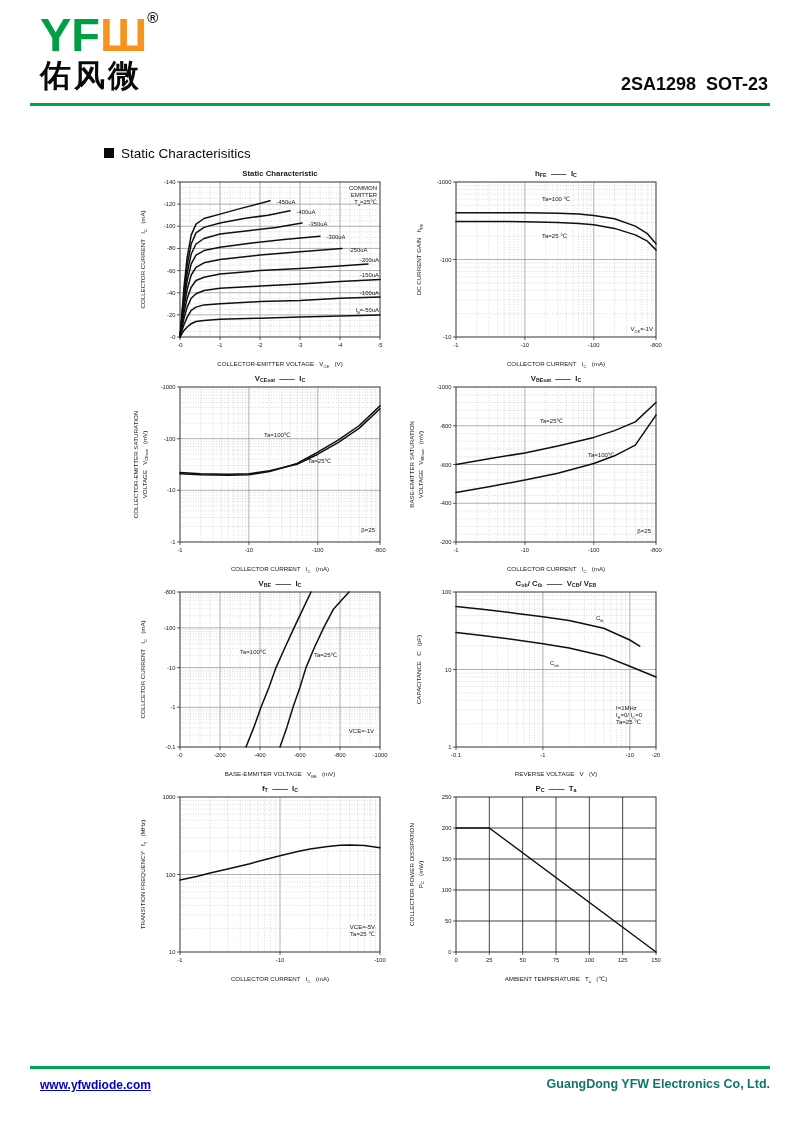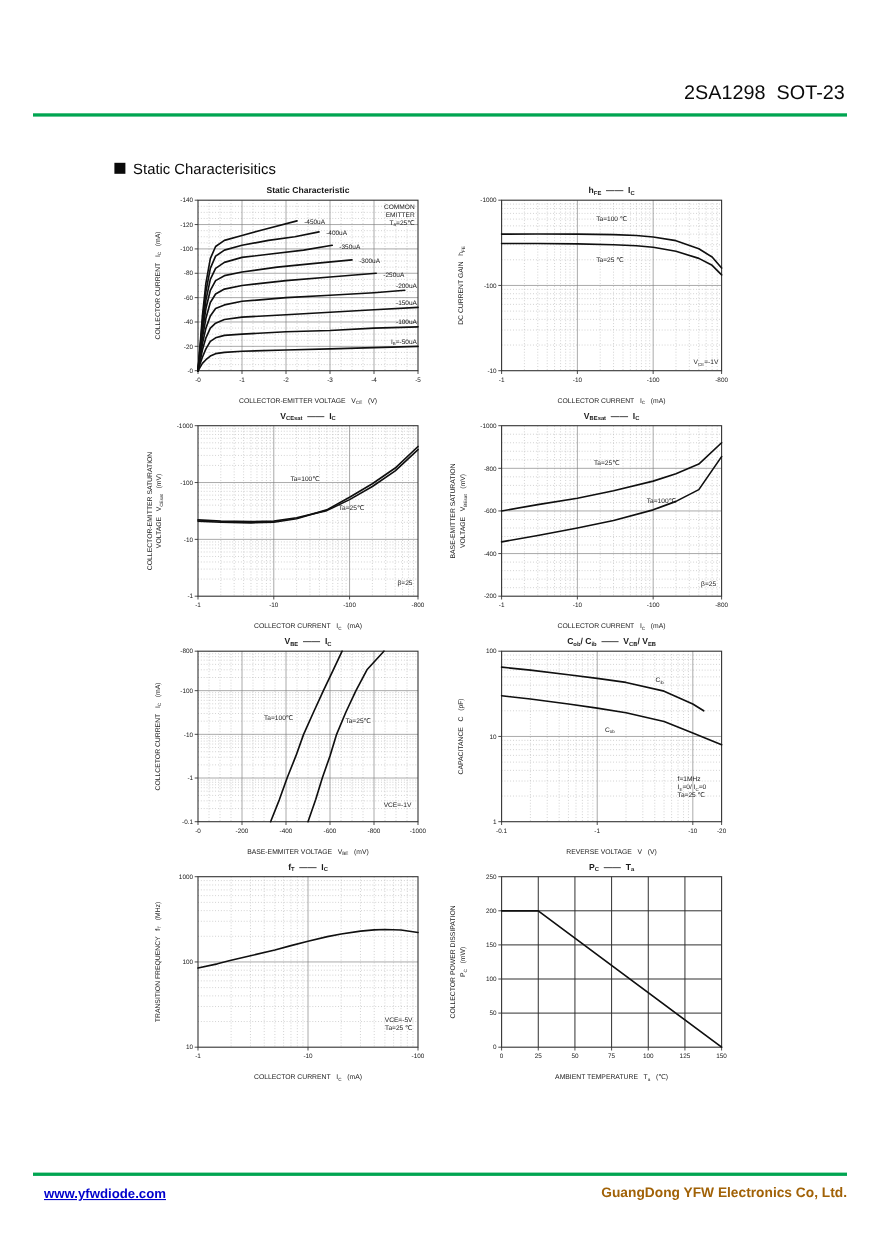--- a/index.html
+++ b/index.html
@@ -4,43 +4,47 @@
 <style>
   html,body{margin:0;padding:0;background:#fff;}
   .page{position:relative;width:800px;height:1130px;background:#ffffff;overflow:hidden;
         font-family:"Liberation Sans","DejaVu Sans",sans-serif;color:#111;}
   
   .logo{position:absolute;left:40px;top:10px;line-height:1;}
   .logo .yf{font-size:47px;font-weight:bold;letter-spacing:0px;}
   .logo .w{font-size:47px;font-weight:bold;}
   .logo .reg{font-size:15px;font-weight:bold;color:#222;vertical-align:28px;}
   .logo .cn{font-size:31px;font-weight:bold;letter-spacing:3px;margin-top:2px;color:#0a0a0a;}
-  .doc-title{position:absolute;right:32px;top:74px;font-size:18px;font-weight:normal;color:#0a0a0a;white-space:pre;}
+  .doc-title{position:absolute;right:32px;top:74px;font-size:18px;font-weight:bold;color:#0a0a0a;white-space:pre;}
   .rule{position:absolute;left:30px;right:30px;height:3px;}
   .rule-top{top:103px;}
   .rule-bottom{top:1066px;}
   .section-title{position:absolute;left:104px;top:146px;font-size:13.5px;color:#0a0a0a;}
   .section-title .sq{display:inline-block;width:10px;height:10px;background:#0a0a0a;margin-right:7px;}
   
   .chart{position:absolute;width:265px;height:205px;text-align:right;}
   #chart0{left:132px;top:166px;}  #chart1{left:408px;top:166px;}
   #chart2{left:132px;top:371px;}  #chart3{left:408px;top:371px;}
   #chart4{left:132px;top:576px;}  #chart5{left:408px;top:576px;}
   #chart6{left:132px;top:781px;}  #chart7{left:408px;top:781px;}
   svg text{font-family:"Liberation Sans","DejaVu Sans",sans-serif;fill:#1a1a1a;}
   
   .footer-link{position:absolute;left:40px;top:1078px;font-size:12px;font-weight:bold;text-decoration:underline;}
   .footer-page{position:absolute;left:0;right:0;top:1080px;text-align:center;font-size:11px;font-weight:bold;color:#0a0a0a;white-space:pre;}
-  .footer-company{position:absolute;right:30px;top:1077px;font-size:12.5px;font-weight:bold;color:#a16207;}
+  .footer-company{position:absolute;right:30px;top:1077px;font-size:12.5px;font-weight:bold;color:#0f766e;}
 </style>
 </head>
 <body>
 
 <div class="page">
 
+  <div class="logo">
+    <span class="yf" style="color: rgb(0, 158, 69);">YF</span><span class="w" style="color: rgb(247, 148, 29);">Ш</span><span class="reg">®</span>
+    <div class="cn">佑风微</div>
+  </div>
 
   <div class="doc-title">2SA1298  SOT-23</div>
   <div class="rule rule-top" style="background: rgb(0, 165, 81);"></div>
 
   <div class="section-title">
     <span class="sq"></span><span>Static  Characterisitics</span>
   </div>
 
   <div class="chart" id="chart0"><svg viewBox="0 0 265 205" width="265" height="205">
         <line x1="58" y1="16" x2="58" y2="171" stroke="#ababab" stroke-width="0.55" stroke-dasharray="0.8,1.8"></line>

